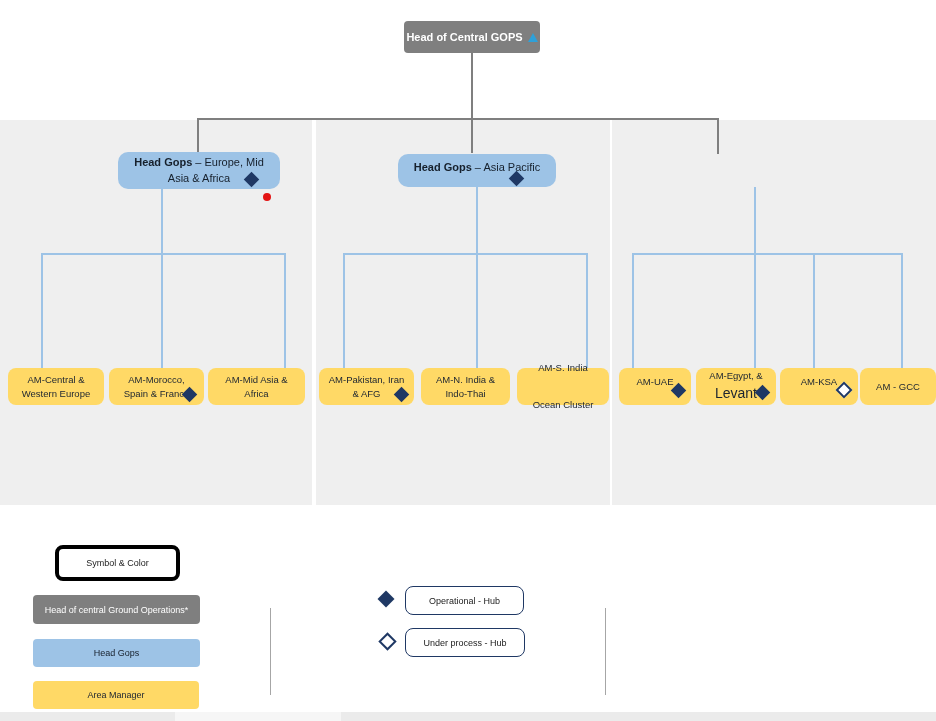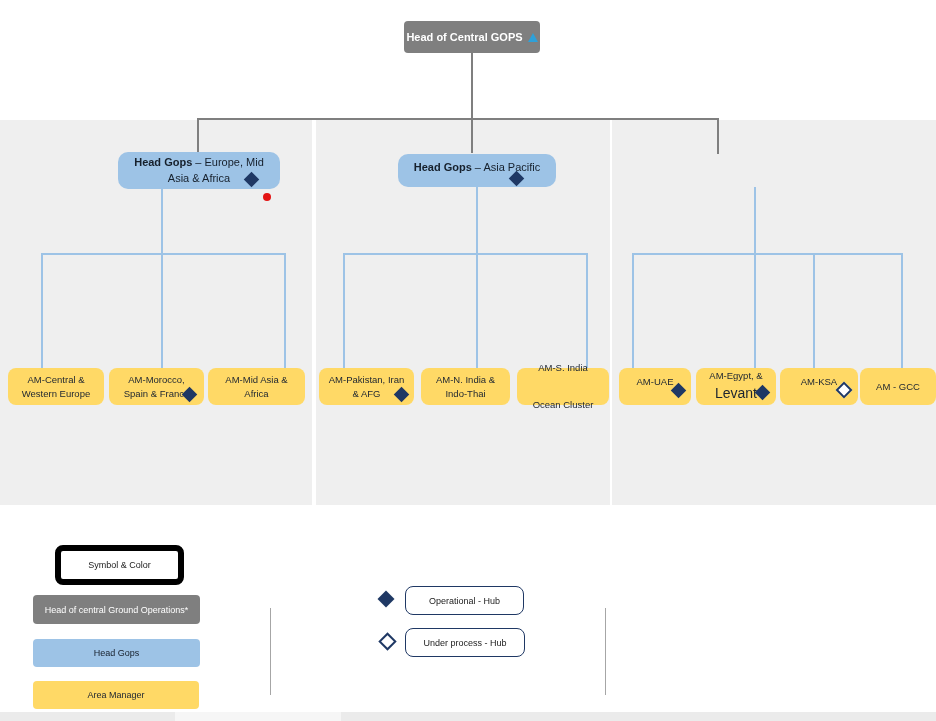--- a/index.html
+++ b/index.html
@@ -49,21 +49,21 @@
   .small-line{font-size:14px;}
 
   
   .dmd{position:absolute;width:11px;height:11px;background:#1f3864;transform:rotate(45deg);}
   .dmd.hollow{background:#fff;border:2.5px solid #1f3864;width:8px;height:8px;}
 
   .reddot{position:absolute;left:263px;top:193px;width:8px;height:8px;border-radius:50%;background:#e31414;}
 
   
   .leg-title{position:absolute;left:55px;top:545px;width:117px;height:28px;background:#fff;
-             border:6px solid #000000;border-radius:8px;display:flex;align-items:center;
+             border:4px solid #000000;border-radius:8px;display:flex;align-items:center;
              justify-content:center;font-size:9px;color:#222;}
   .leg-box{position:absolute;left:33px;width:167px;height:28px;border-radius:4px;display:flex;
            align-items:center;justify-content:center;font-size:9px;}
   .leg-gray{top:595px;height:29px;background:#7f7f7f;color:#fff;}
   .leg-blue{top:639px;background:#9dc3e6;color:#16202c;}
   .leg-yellow{top:681px;width:166px;background:#ffd966;color:#1c2430;}
   .leg-sym{position:absolute;width:117px;height:27px;background:#fff;border:1px solid #1f3864;
            border-radius:8px;display:flex;align-items:center;justify-content:center;
            font-size:9px;color:#222;}
   .leg-op{left:405px;top:586px;}

